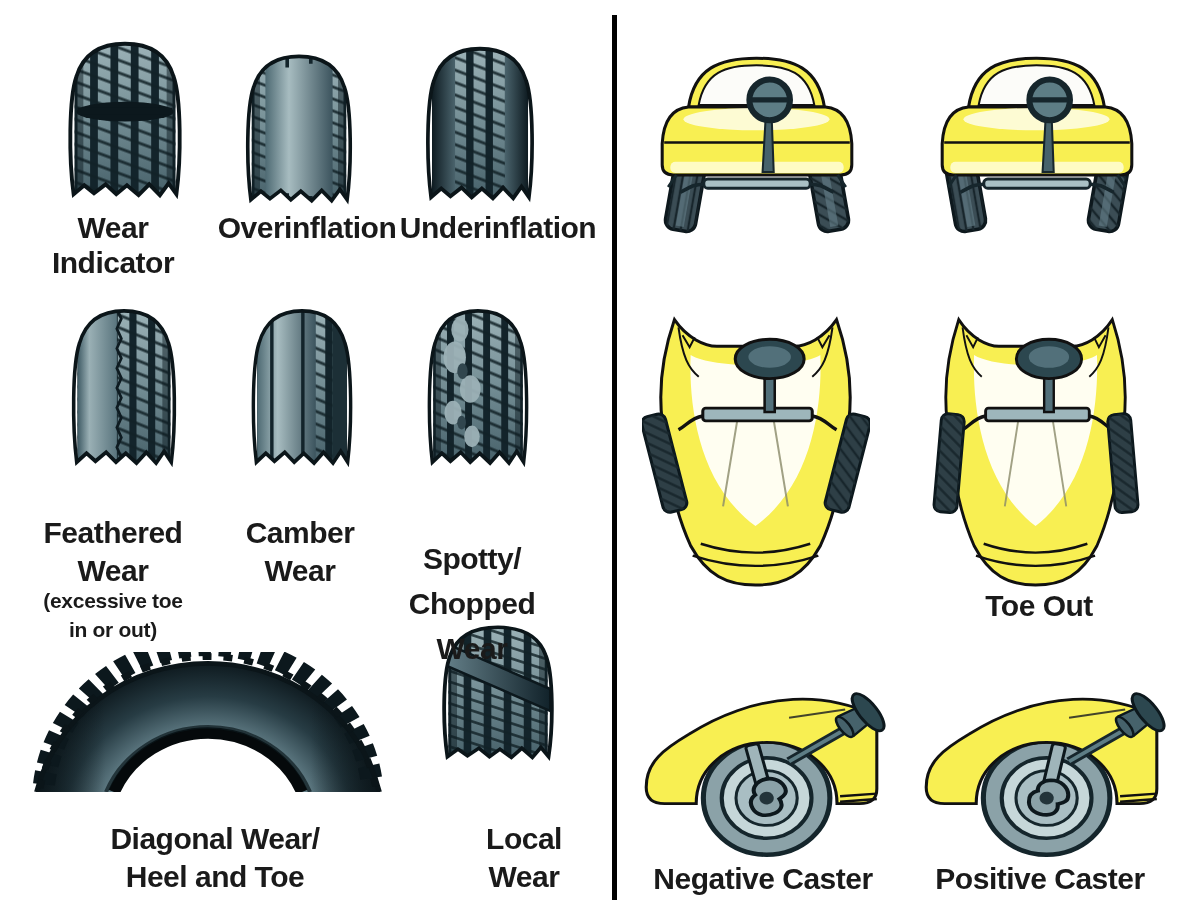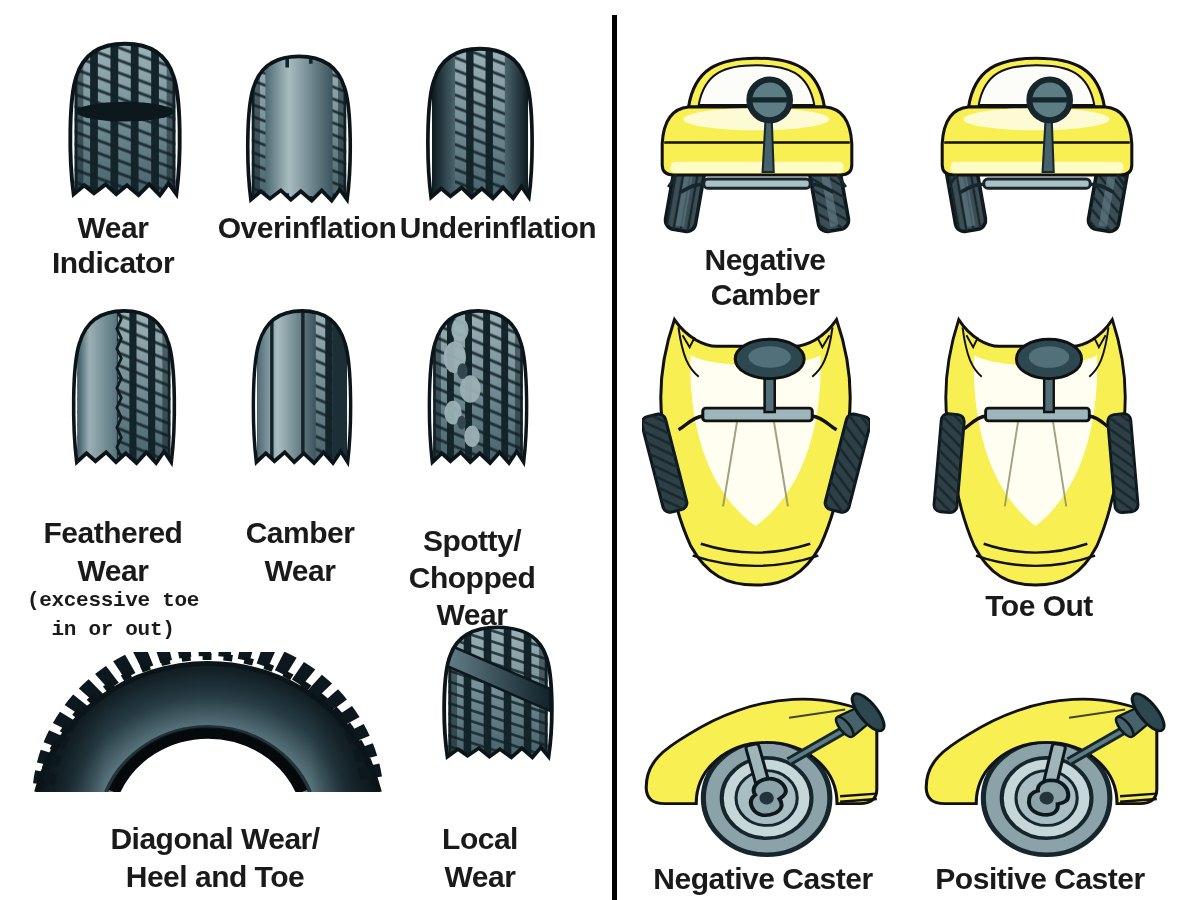--- a/index.html
+++ b/index.html
@@ -2,21 +2,21 @@
 <html><head>
 <meta charset="utf-8">
 <style>
   html,body{margin:0;padding:0;background:#fff;}
   .stage{position:relative;width:1200px;height:900px;background:#fff;overflow:hidden;
          font-family:"Liberation Sans",sans-serif;}
   .fig{position:absolute;}
   .lab{position:absolute;font-weight:bold;color:#1a1a1a;text-align:center;
        white-space:pre-line;letter-spacing:-0.5px;}
   .l1{font-size:30px;line-height:35px;}
-  .l2{font-size:21px;line-height:29px;letter-spacing:-0.3px;font-family:Liberation Mono, monospace;}
+  .l2{font-size:21px;line-height:29px;letter-spacing:-0.3px;}
   .divider{position:absolute;background:#000;}
 </style>
 </head>
 <body>
 
 <div class="stage">
 
 <svg width="0" height="0" style="position:absolute" aria-hidden="true">
   <defs>
     <linearGradient id="ribG" x1="0" y1="0" x2="0" y2="1">
@@ -199,26 +199,26 @@
 <div class="lab l1" style="left:33px;top:210px;width:160px">Wear
 Indicator</div>
 <div class="lab l1" style="left:197px;top:210px;width:220px">Overinflation</div>
 <div class="lab l1" style="left:388px;top:210px;width:220px">Underinflation</div>
 <div class="lab l1" style="left:33px;top:514px;width:160px;line-height:38px">Feathered
 Wear</div>
 <div class="lab l2" style="left:23px;top:586px;width:180px">(excessive toe
 in or out)</div>
 <div class="lab l1" style="left:220px;top:514px;width:160px;line-height:38px">Camber
 Wear</div>
-<div class="lab l1" style="left:392px;top:522px;width:160px;line-height:37px">Spotty/
+<div class="lab l1" style="left:392px;top:536px;width:160px;line-height:45px">Spotty/
 Chopped
 Wear</div>
 <div class="lab l1" style="left:95px;top:820px;width:240px;line-height:38px">Diagonal Wear/
 Heel and Toe Wear</div>
-<div class="lab l1" style="left:400px;top:820px;width:160px;line-height:38px">Local
+<div class="lab l1" style="left:444px;top:820px;width:160px;line-height:38px">Local
 Wear</div>
 
 <div class="divider" style="left:612px;top:15px;width:5px;height:885px"></div>
 
 <svg class="fig" style="left:648px;top:42px" width="218" height="198" viewBox="0 0 215 195" preserveAspectRatio="none">
   <g transform="rotate(10 37 149)">
     <rect x="22" y="112" width="30" height="74" rx="9" fill="#3b4d55" stroke="#0d181d" stroke-width="3.5"></rect>
     <rect x="22" y="112" width="30" height="74" rx="9" fill="url(#hatchW)"></rect>
     <rect x="33" y="116" width="8" height="66" fill="#66808a" opacity="0.6"></rect>
   </g>
@@ -349,18 +349,17 @@
   <path d="M200,158 L236,155 M200,164 L236,161" stroke="#111" stroke-width="2.5"></path>
   <line x1="150" y1="120" x2="214" y2="79" stroke="#16262c" stroke-width="10"></line>
   <line x1="150" y1="120" x2="214" y2="79" stroke="#5d7d85" stroke-width="4"></line>
   <g transform="translate(216,74) rotate(55)">
     <path d="M-10,-10 L-13,12 L13,12 L10,-10 Z" fill="#46626b" stroke="#0d181d" stroke-width="2.5"></path>
     <ellipse cx="0" cy="-14" rx="24" ry="9" fill="#2c474f" stroke="#0d181d" stroke-width="3"></ellipse>
     <ellipse cx="0" cy="14" rx="13" ry="5" fill="#46626b" stroke="#0d181d" stroke-width="2.5"></ellipse>
   </g>
 </svg>
 
-<div class="lab l1" style="left:655px;top:242px;width:220px">Negative Camber</div>
 <div class="lab l1" style="left:949px;top:588px;width:180px">Toe Out</div>
 <div class="lab l1" style="left:653px;top:861px;width:220px">Negative Caster</div>
 <div class="lab l1" style="left:930px;top:861px;width:220px">Positive Caster</div>
 
 </div>
 
 </body></html>

